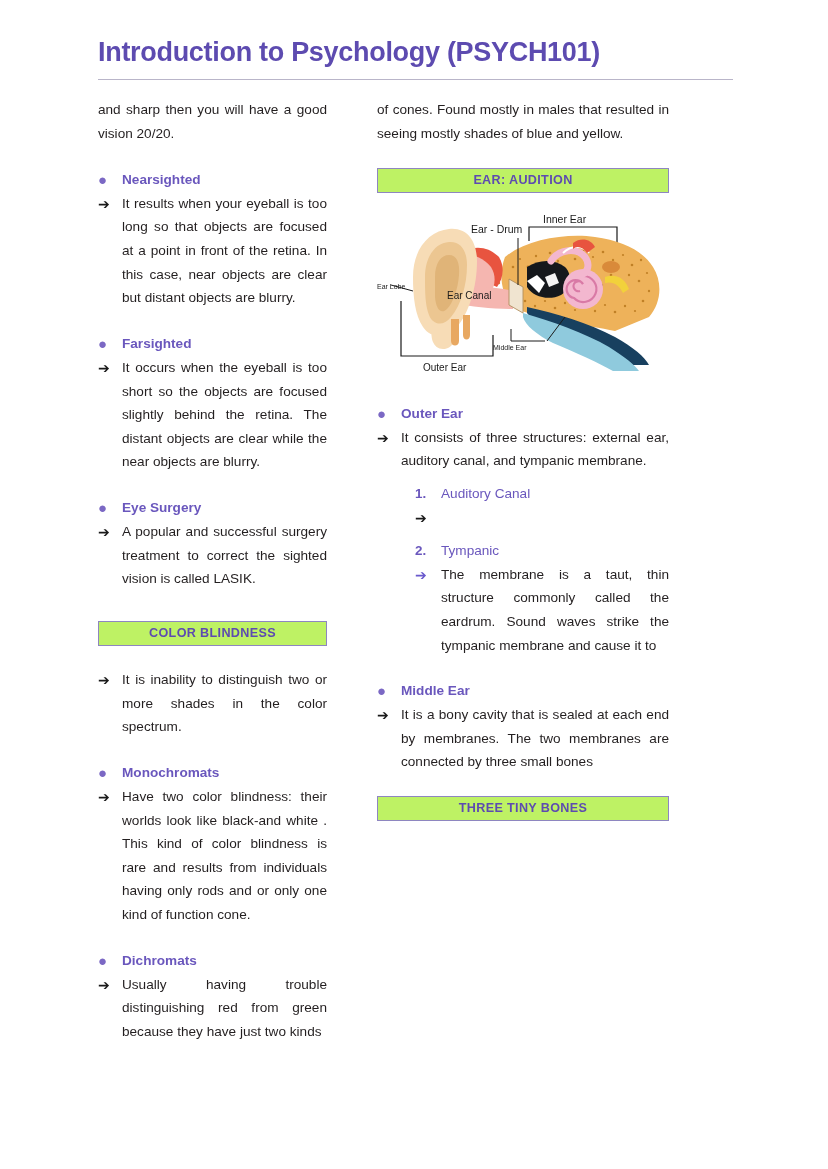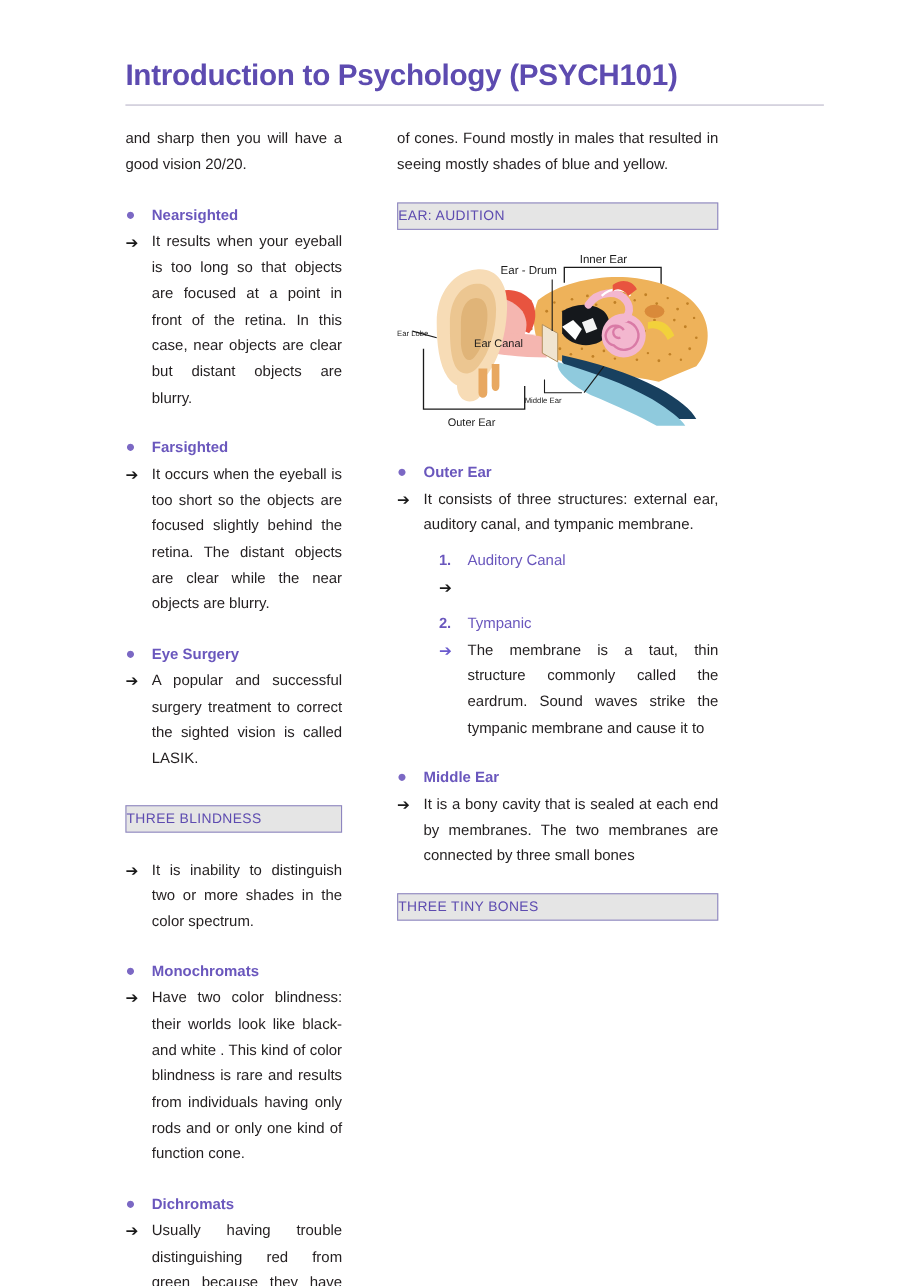--- a/index.html
+++ b/index.html
@@ -9,21 +9,21 @@
   }
   body {
     width: 828px; height: 1169px;
     font-family: "Liberation Sans", sans-serif;
     color: #231f20;
     position: relative;
     overflow: hidden;
   }
   .page {
     width: 761px; height: 1169px;
-    padding: 16px;
+    padding: 0;
     position: relative;
   }
   
   .header {
     padding: 36px 92px 0 98px;
   }
   .doc-title {
     font-size: 27px;
     font-weight: bold;
     color: #5d4bb0;
@@ -91,25 +91,25 @@
     color: #6a57bd;
     font-weight: normal;
     font-size: 13.6px;
   }
   .sub .arrow-row .marker { width: 26px; }
   .gap-md { height: 22px; }
   .gap-lg { height: 30px; }
   
   .banner {
     border: 1.6px solid #8e86c0;
-    background: #e5e5e5;
-    text-align: left;
+    background: #bef264;
+    text-align: center;
     padding: 4px 0 5px;
     color: #5d4bb0;
-    font-weight: normal;
+    font-weight: bold;
     font-size: 12.6px;
     letter-spacing: 0.35px;
   }
   
   .figure {
     position: relative;
     width: 292px;
     height: 175px;
     margin-top: 12px;
   }
@@ -153,21 +153,21 @@
         <span class="marker">●</span>
         <span class="txt">Eye Surgery</span>
       </div>
       <div class="item arrow-row">
         <span class="marker">➔</span>
         <span class="txt">A popular and successful surgery treatment to correct the sighted vision is called LASIK.</span>
       </div>
 
       <div class="gap-lg"></div>
 
-      <div class="banner">THREE BLINDNESS</div>
+      <div class="banner">COLOR BLINDNESS</div>
 
       <div class="gap-md"></div>
 
       <div class="item arrow-row">
         <span class="marker">➔</span>
         <span class="txt">It is inability to distinguish two or more shades in the color spectrum.</span>
       </div>
 
       <div class="item bullet-row">
         <span class="marker">●</span>

